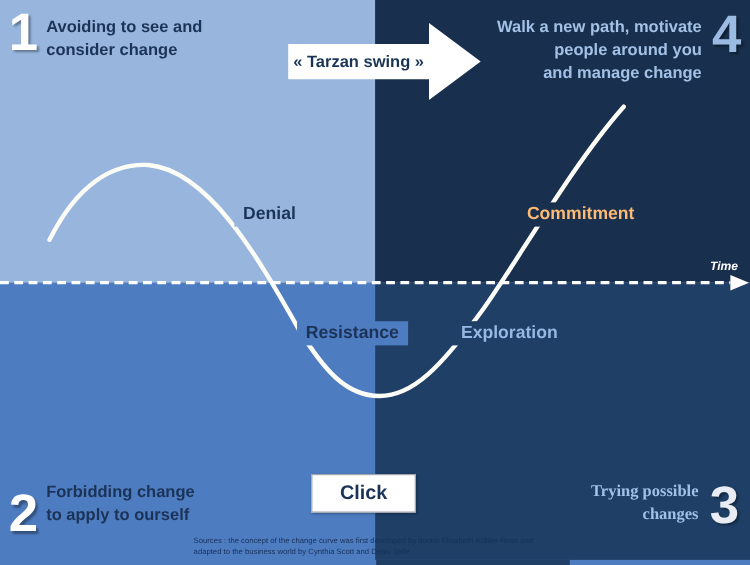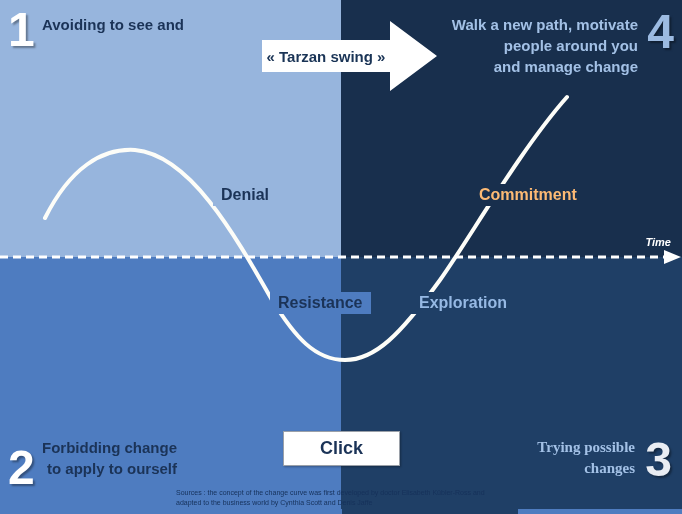--- a/index.html
+++ b/index.html
@@ -24,41 +24,41 @@
   }
   .num1{left:8px;top:6px;color:#FFFFFF;}
   .num2{left:8px;top:444px;color:#FFFFFF;}
   .num4{right:8px;top:8px;color:#9CBBE2;}
   .num3{right:10px;top:436px;color:#E9EDF3;}
 
   
   .qtext{font-size:15px;font-weight:bold;line-height:21px;z-index:2;}
   .cap1{left:42px;top:14px;color:#1B3357;text-align:left;}
   .cap4{right:44px;top:14px;color:#A3C1E6;text-align:right;}
-  .cap2{left:42px;top:437px;color:#1B3357;text-align:right;}
+  .cap2{left:42px;top:437px;color:#1B3357;text-align:left;}
   .cap3{right:47px;top:437px;color:#A3C1E6;text-align:right;font-family:Liberation Serif, serif;}
 
   
   .phase{font-size:16px;font-weight:bold;padding:2px 8px;z-index:2;white-space:nowrap;margin-left:47px;}
   .denial{left:166px;top:184px;color:#1B3357;background:#97B5DD;}
   .commitment{left:424px;top:184px;color:#fdba74;background:#182F4D;}
   .resistance{left:223px;top:292px;color:#1B3357;background:#4E7CC0;}
   .exploration{left:364px;top:292px;color:#96B9E4;background:#1F3F66;}
 
   .svg-layer{left:0;top:0;z-index:1;pointer-events:none;}
 
   .time-label{right:11px;top:236px;color:#FFFFFF;font-size:11px;font-weight:bold;font-style:italic;z-index:2;margin-left:14px;}
 
   .tarzan-text{
     left:262px;top:40px;width:128px;height:32px;z-index:3;
     display:flex;align-items:center;justify-content:center;
     color:#1A3456;font-size:15px;font-weight:bold;white-space:nowrap;
   }
   .click-btn{
-    left:283px;top:431px;width:117px;height:35px;z-index:3;
+    left:283px;top:431px;width:95px;height:35px;z-index:3;
     background:#FFFFFF;border:1px solid #9aa0a8;box-sizing:border-box;
     display:flex;align-items:center;justify-content:center;
     color:#1B3357;font-size:18px;font-weight:bold;
     box-shadow:1px 1px 2px rgba(0,0,0,0.3);cursor:pointer;
   }
   .sources{
     left:176px;top:488px;z-index:3;color:#16315A;
     font-size:7px;line-height:10px;white-space:nowrap;
   }
 </style>
@@ -81,20 +81,21 @@
     <polygon points="262,40 390,40 390,21 437,56 390,91 390,72 262,72" fill="#FFFFFF"></polygon>
   </svg>
 
   <div class="abs qnum num1">1</div>
   <div class="abs qnum num2">2</div>
   <div class="abs qnum num3">3</div>
   <div class="abs qnum num4">4</div>
 
   <div class="abs qtext cap1">
     <div>Avoiding to see and</div>
+    <div>consider change</div>
   </div>
   <div class="abs qtext cap4">
     <div>Walk a new path, motivate</div>
     <div>people around you</div>
     <div>and manage change</div>
   </div>
   <div class="abs qtext cap2">
     <div>Forbidding change</div>
     <div>to apply to ourself</div>
   </div>

